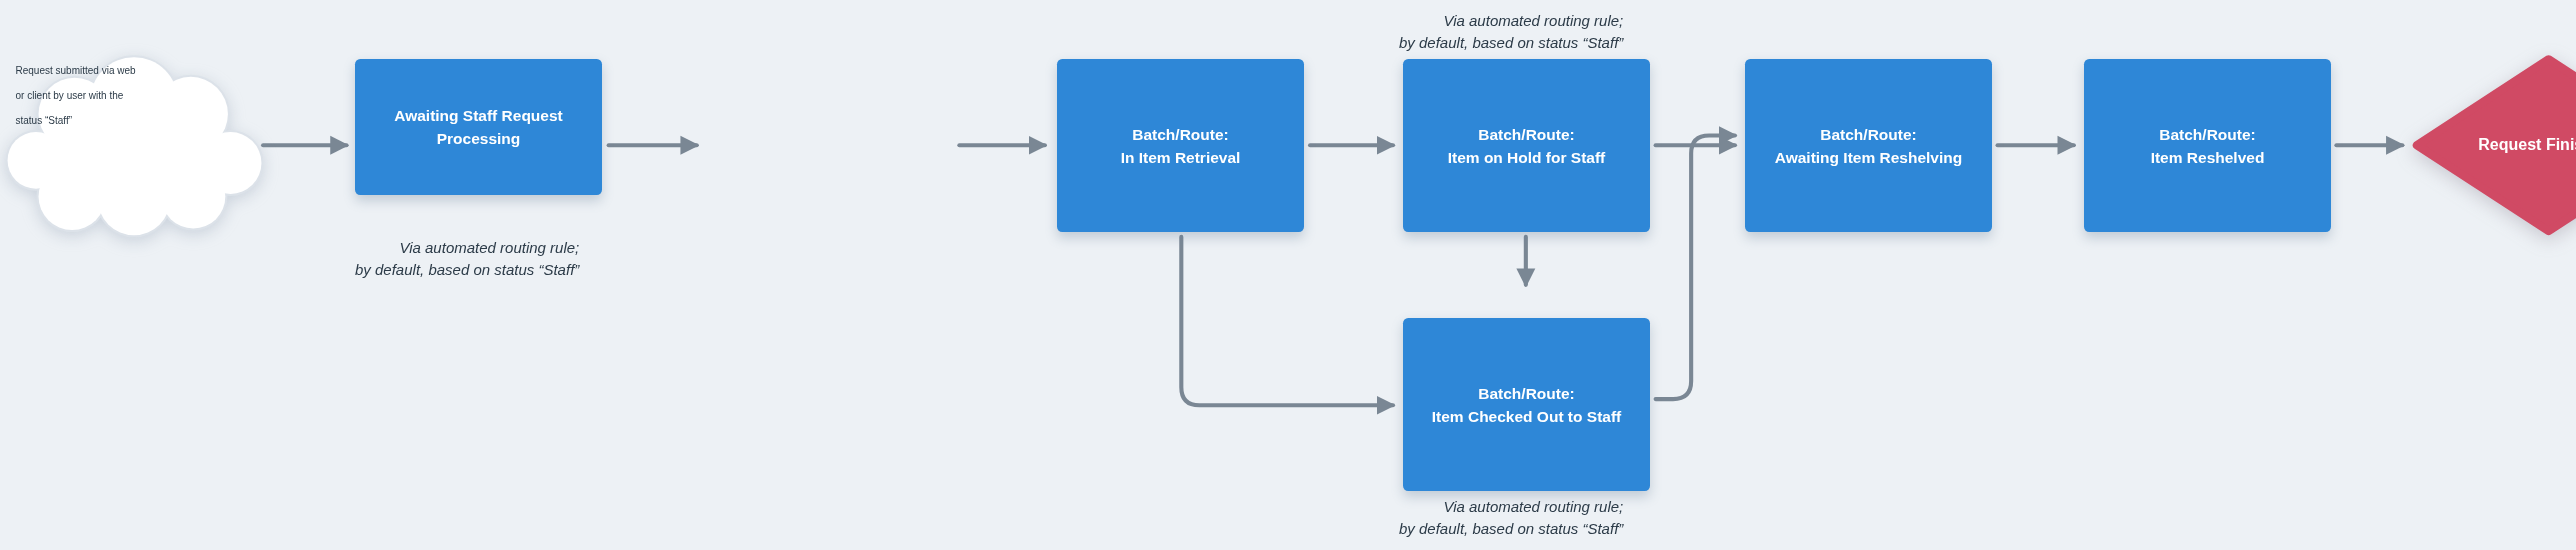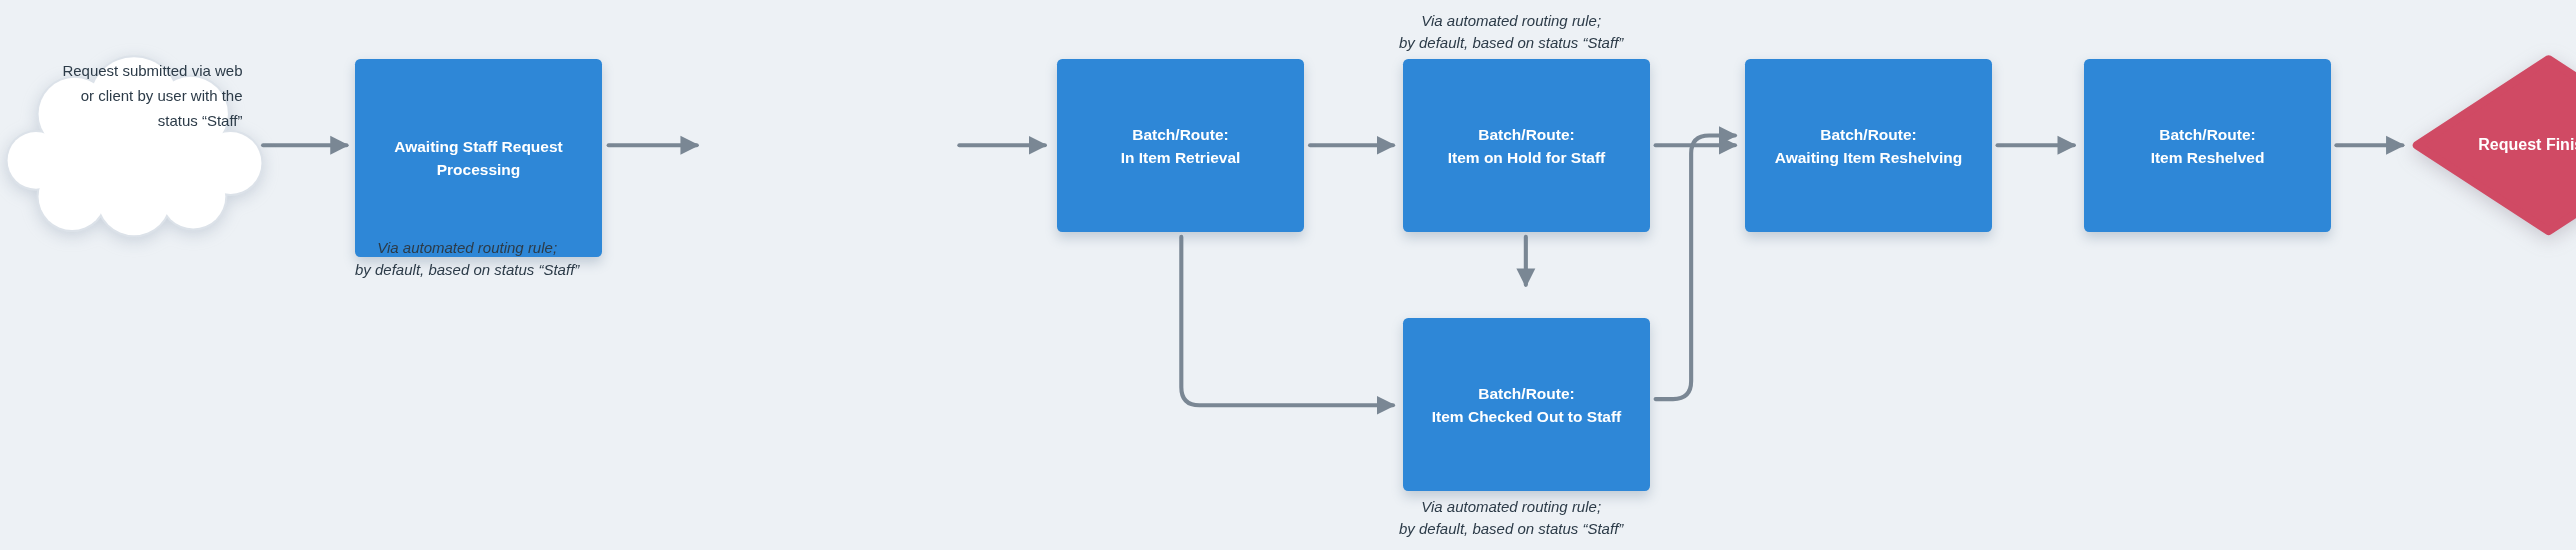--- a/index.html
+++ b/index.html
@@ -16,29 +16,29 @@
     background:#2e87d7;
     border-radius:5.2px;
     display:flex;align-items:center;justify-content:center;
     color:#ffffff;font-size:15.5px;font-weight:700;line-height:23px;
     text-align:center;white-space:pre-line;
     box-shadow:0 5.2px 11.3px rgba(104,126,152,.32);
   }
   .annotation{
     position:absolute;
     color:#2c3b48;font-size:15px;font-style:italic;font-weight:400;
-    line-height:21.6px;white-space:pre-line;text-align:center;
+    line-height:21.6px;white-space:pre-line;text-align:right;
   }
   .cloud-wrap{position:absolute;left:5.2px;top:52px;width:258px;height:191px;}
   .cloud-wrap svg{position:absolute;left:0;top:0;
     filter:drop-shadow(0 4.1px 7.2px rgba(140,155,175,.35));}
   .cloud-label{
     position:absolute;left:15.5px;top:58px;width:227px;
-    color:#2c3b48;font-size:15px;font-weight:400;line-height:25px;
-    text-align:right;white-space:pre-line;
+    color:#2c3b48;font-size:10px;font-weight:400;line-height:25px;
+    text-align:left;white-space:pre-line;
   }
   .diamond-wrap{position:absolute;left:2403px;top:49px;width:283px;height:193px;}
   .diamond-label{
     position:absolute;left:2413px;top:59px;width:264px;height:172px;
     display:flex;align-items:center;justify-content:center;
     color:#ffffff;font-size:16px;font-weight:700;text-align:center;
   }
 </style>
 </head>
 <body>
@@ -88,21 +88,21 @@
         <circle cx="250" cy="285" r="70"></circle>
         <circle cx="365" cy="280" r="62"></circle>
         <ellipse cx="250" cy="200" rx="170" ry="105"></ellipse>
       </g>
     </svg>
   </div>
   <div class="cloud-label">Request submitted via web
 or client by user with the
 status “Staff”</div>
 
-  <div class="node" style="left:355px;top:59px;width:247px;height:198px;">
+  <div class="node" style="left:355px;top:59px;width:247px;height:136px;">
     <span>Awaiting Staff Request
 Processing</span>
   </div>
   <div class="node" style="left:1057px;top:59px;width:247px;height:173px;">
     <span>Batch/Route:
 In Item Retrieval</span>
   </div>
   <div class="node" style="left:1403px;top:59px;width:247px;height:173px;">
     <span>Batch/Route:
 Item on Hold for Staff</span>

